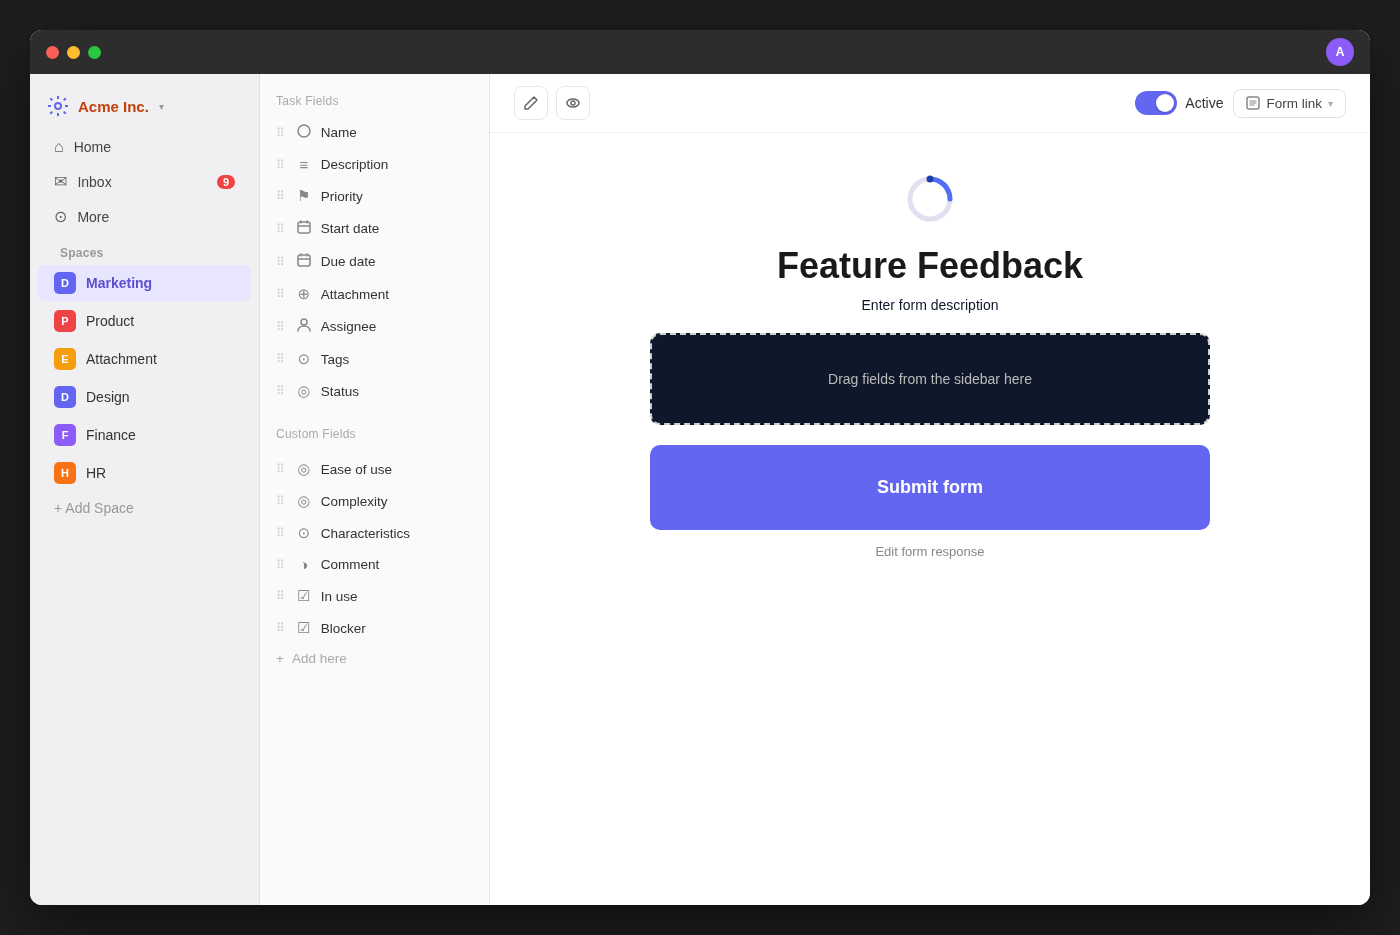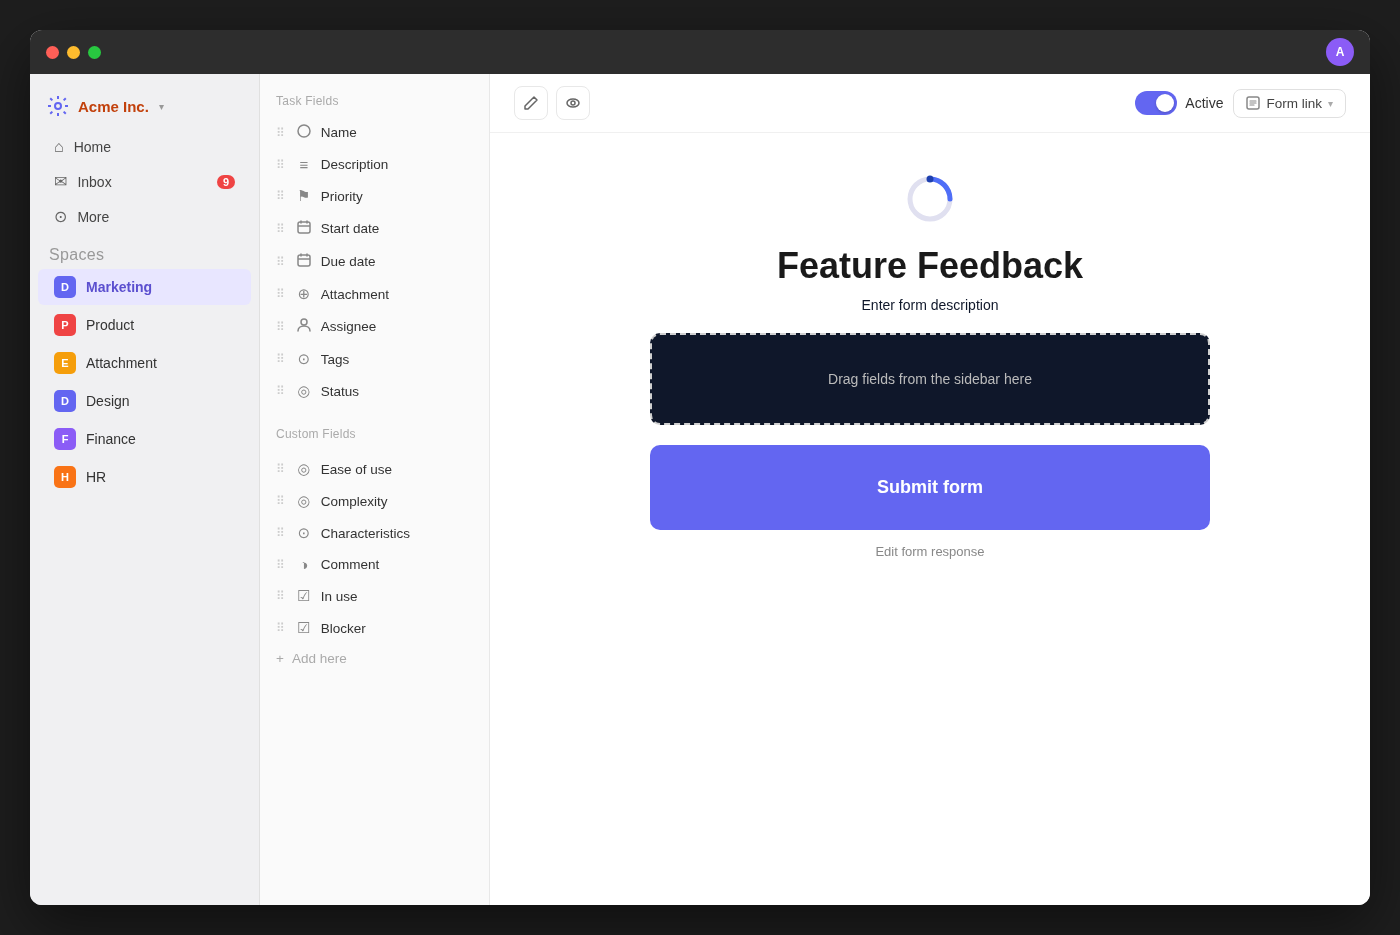--- a/index.html
+++ b/index.html
@@ -112,24 +112,24 @@
     .badge {
       background: #ef4444;
       color: white;
       font-size: 11px;
       font-weight: 700;
       border-radius: 10px;
       padding: 1px 6px;
       margin-left: auto;
     }
     .section-label {
-      font-size: 16px;
+      font-size: 12px;
       color: #999;
-      font-weight: 400;
-      padding: 12px 19px 4px;
+      font-weight: 700;
+      padding: 12px 30px 4px;
       letter-spacing: 0.02em;
     }
     .space-item {
       display: flex;
       align-items: center;
       gap: 10px;
       padding: 7px 16px;
       cursor: pointer;
       border-radius: 6px;
       margin: 1px 8px;
@@ -406,20 +406,23 @@
       </div>
       <div class="space-item">
         <div class="space-avatar" style="background:#8b5cf6">F</div>
         <span>Finance</span>
       </div>
       <div class="space-item">
         <div class="space-avatar" style="background:#f97316">H</div>
         <span>HR</span>
       </div>
 
+      <div class="add-space">
+        <span>+ Add Space</span>
+      </div>
     </div>
 
     <div class="fields-sidebar">
       <div class="fields-section-label">Task Fields</div>
 
       <div class="field-item">
         <span class="drag-handle">⠿</span>
         <span class="field-icon">
           <svg width="16" height="16" viewBox="0 0 16 16" fill="none">
               <circle cx="8" cy="8" r="6" stroke="#888" stroke-width="1.5"></circle>

